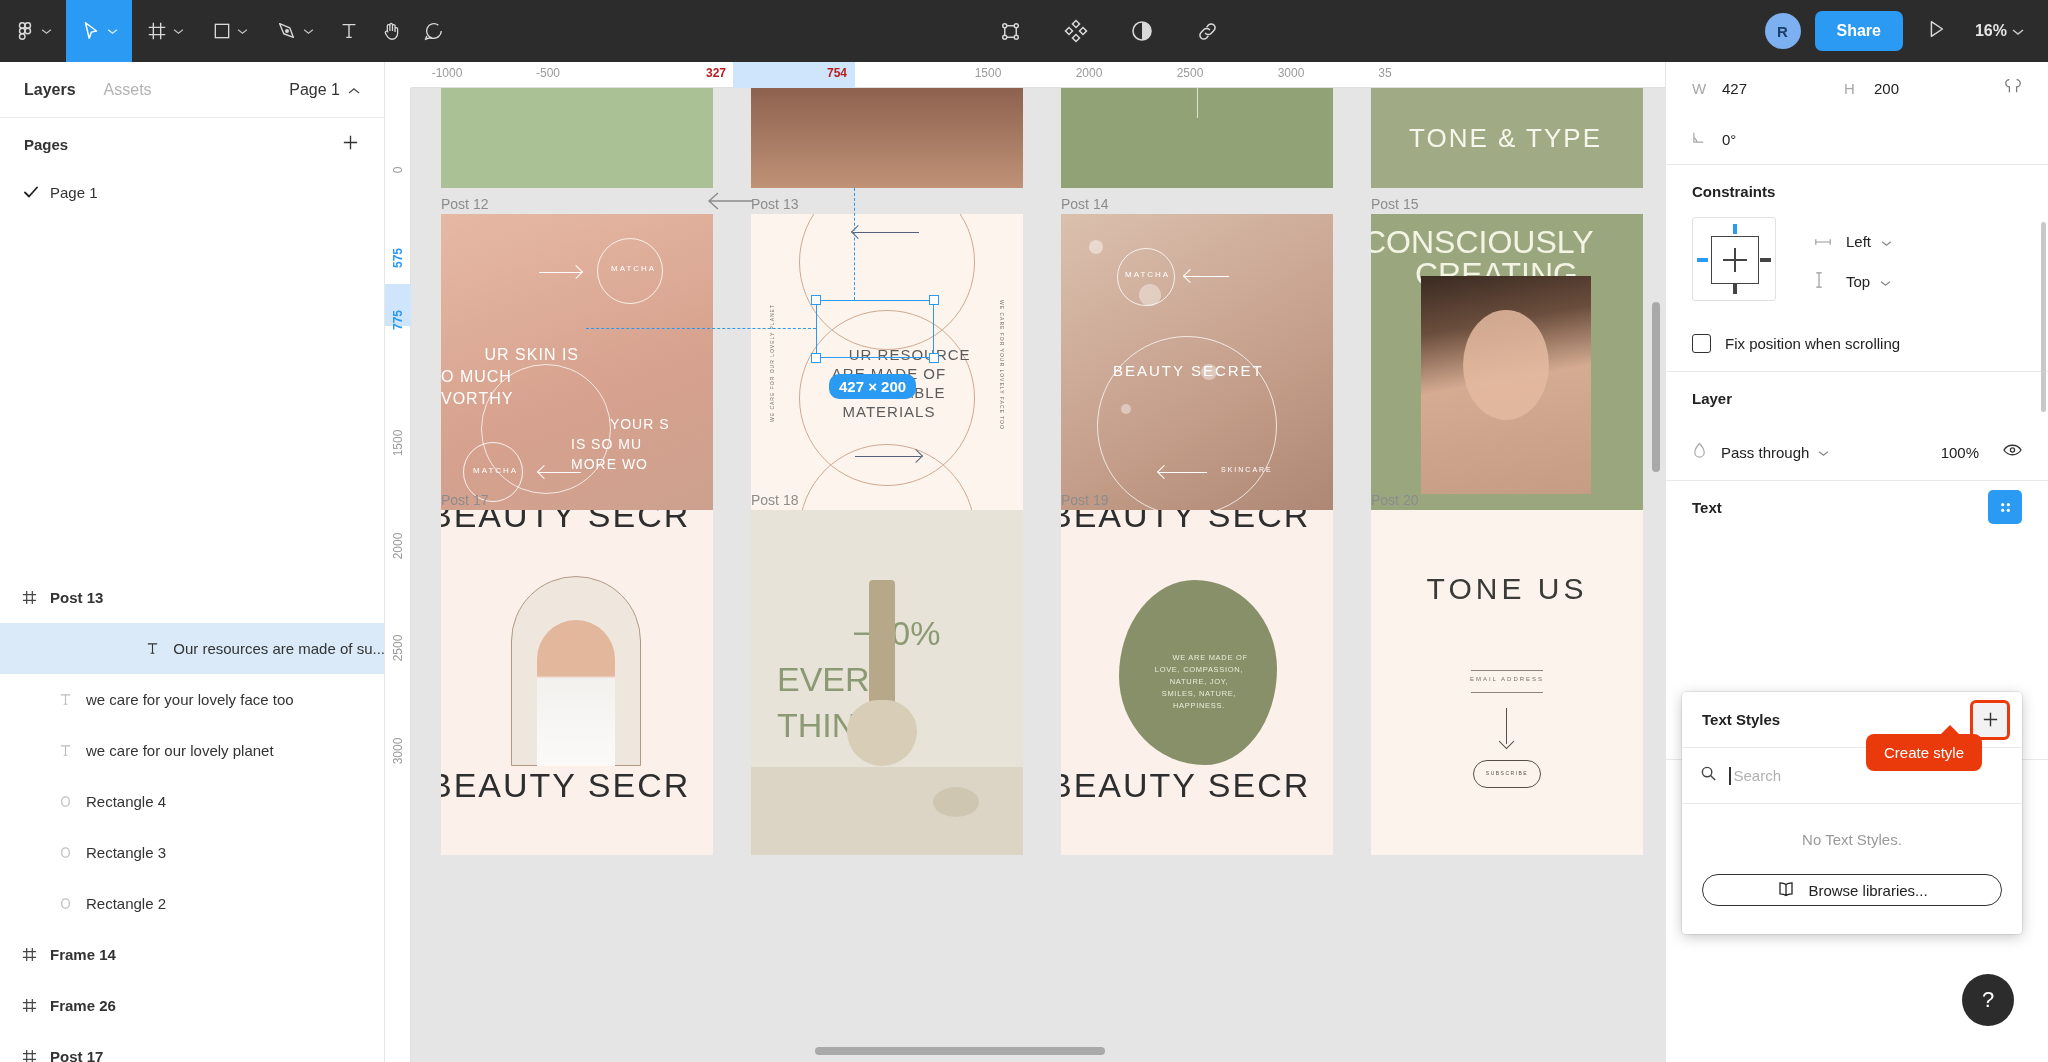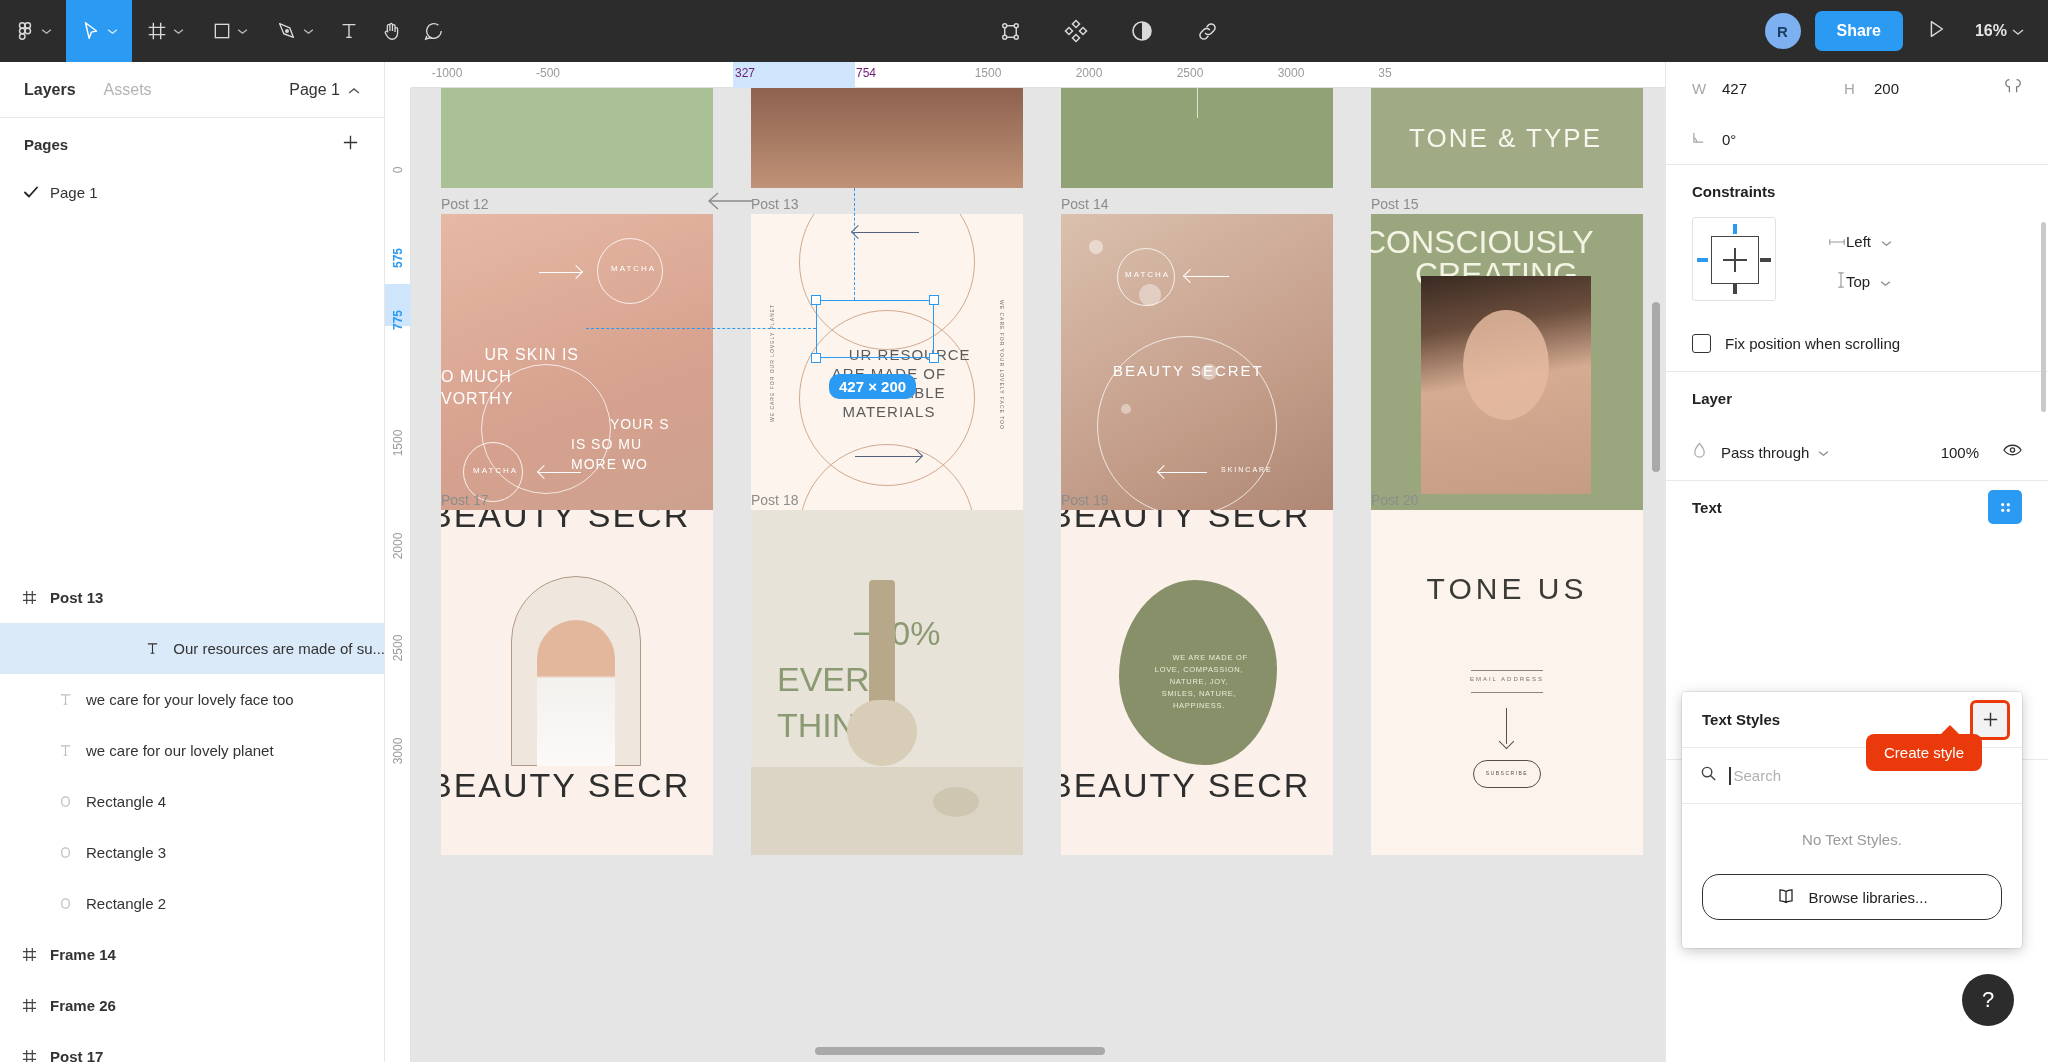--- a/index.html
+++ b/index.html
@@ -102,21 +102,21 @@
   }
   .ruler-v {
     position: absolute; top: 26px; left: 0; width: 26px; height: 974px;
     background: #fff; border-right: 1px solid #e0e0e0; z-index: 30;
   }
   .r-corner { position:absolute; top:0; left:0; width:26px; height:26px; background:#fff; z-index:31;}
   .rh-lbl {
     position: absolute; top: 4px; font-size: 12px; color: #9a9a9a;
     transform: translateX(-50%); white-space: nowrap;
   }
-  .rh-lbl.hi { color: #701a75; font-weight: 400; margin-left: 29px; }
+  .rh-lbl.hi { color: #b91c1c; font-weight: 700; }
   .rv-lbl {
     position: absolute; left: 6px; font-size: 12px; color: #9a9a9a;
     writing-mode: vertical-rl; transform: rotate(180deg) translateY(50%);
     white-space: nowrap;
   }
   .rv-lbl.hi { color: #2b9af3; font-weight: 700; }
   .rh-sel { position:absolute; top:0; height:26px; background:#cfe5fb; z-index:-1; }
   .rv-sel { position:absolute; left:0; width:26px; background:#cfe5fb; }
 
   .board { position: absolute; top: 26px; left: 26px; }
@@ -190,21 +190,21 @@
   }
   .cbox .plus-h { position:absolute; top:41px; left:30px; width:24px; height:1.5px; background:#444; }
   .cbox .plus-v { position:absolute; top:30px; left:41px; width:1.5px; height:24px; background:#444; }
   .cb-t { position:absolute; top:6px; left:40px; width:4px; height:10px; background:#2b9af3; }
   .cb-b { position:absolute; bottom:6px; left:40px; width:4px; height:10px; background:#444; }
   .cb-l { position:absolute; left:4px; top:40px; width:11px; height:4px; background:#2b9af3; }
   .cb-r { position:absolute; right:4px; top:40px; width:11px; height:4px; background:#444; }
   .c-opts { margin-left: 38px; padding-top: 4px; }
   .c-opt {
     display: flex; align-items: center; height: 40px;
-    font-size: 15px; color: #222; cursor: pointer; text-align: right;
+    font-size: 15px; color: #222; cursor: pointer;
   }
   .c-opt .cico { width: 32px; color: #999; flex:none; }
   .cbk { display:flex; align-items:center; height:56px; font-size:15px; color:#222; cursor:pointer;}
   .cbk .sq {
     width: 19px; height: 19px; border: 1.5px solid #333;
     border-radius: 3px; margin-right: 14px; flex:none;
   }
   .blue-sq {
     width: 34px; height: 34px; border-radius: 5px;
     background: #2b9af3; margin-left: auto;
@@ -241,21 +241,21 @@
     padding: 0 18px; border-bottom: 1px solid #eaeaea; position: relative;
   }
   .pop-search .sico { color: #444; margin-right: 12px; }
   .caretbar { width:1.5px; height:18px; background:#333; margin-right: 3px; }
   .pop-search .ph { font-size: 15px; color: #b0b0b0; }
   .pop-empty {
     height: 70px; display: flex; align-items: center; justify-content: center;
     font-size: 15px; color: #9a9a9a;
   }
   .pop-browse {
-    margin: 0 20px 28px 20px; height: 46px;
+    margin: 0 20px 28px 20px; height: 32px;
     border: 1px solid #333; border-radius: 17px;
     display: flex; align-items: center; justify-content: center;
     font-size: 15px; color: #222; cursor: pointer;
   }
   .pop-browse .bico { margin-right: 12px; }
   .tooltip {
     position: absolute; top: 672px; left: 200px;
     background: #ea3a0c; color: #fff;
     padding: 10px 18px; border-radius: 8px;
     font-size: 15px; z-index: 70; white-space: nowrap; cursor: pointer;

